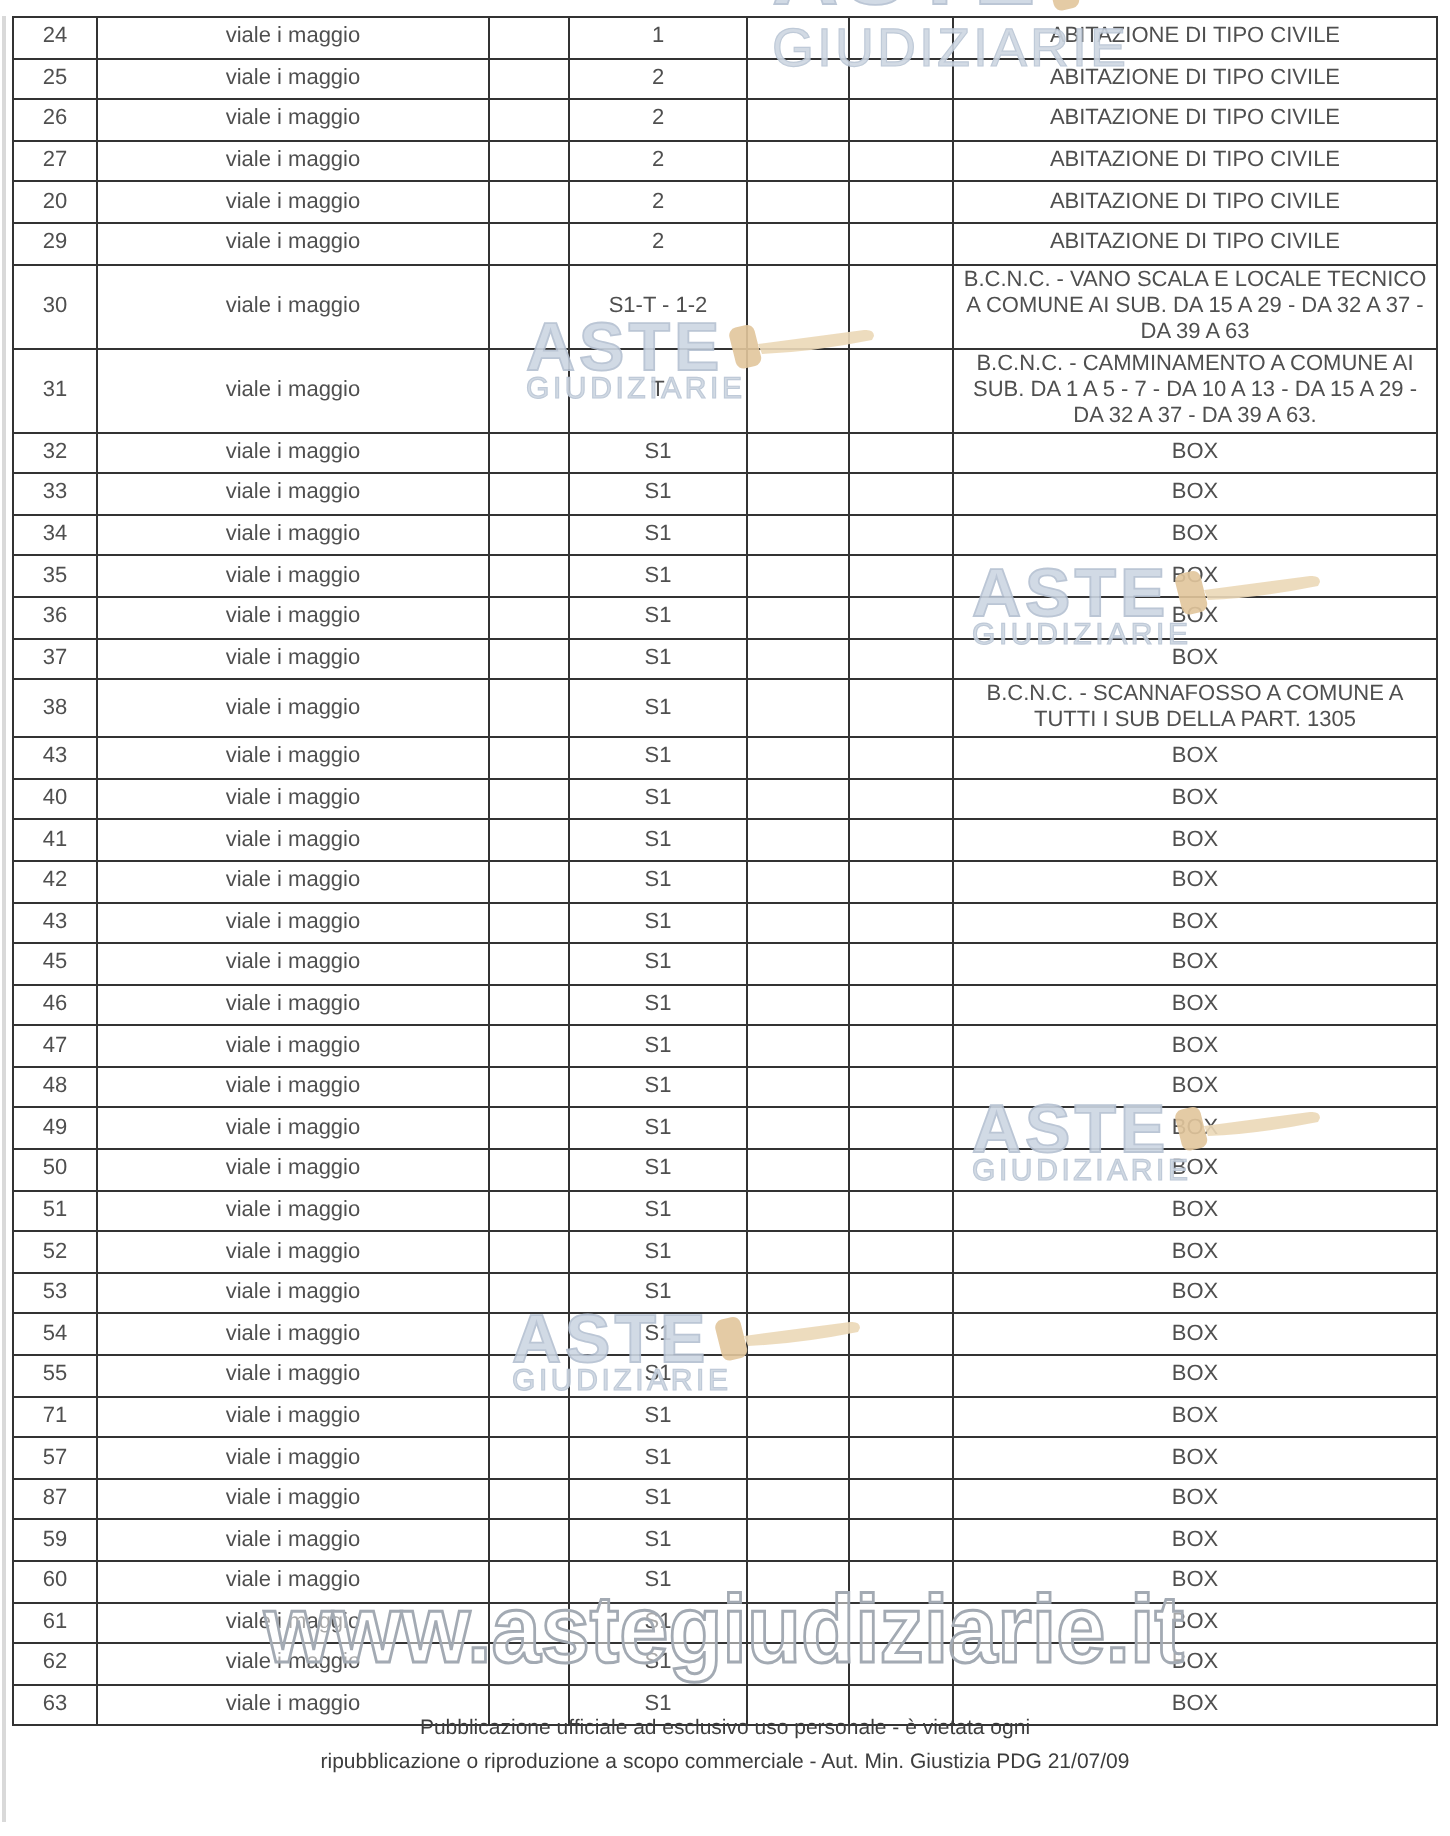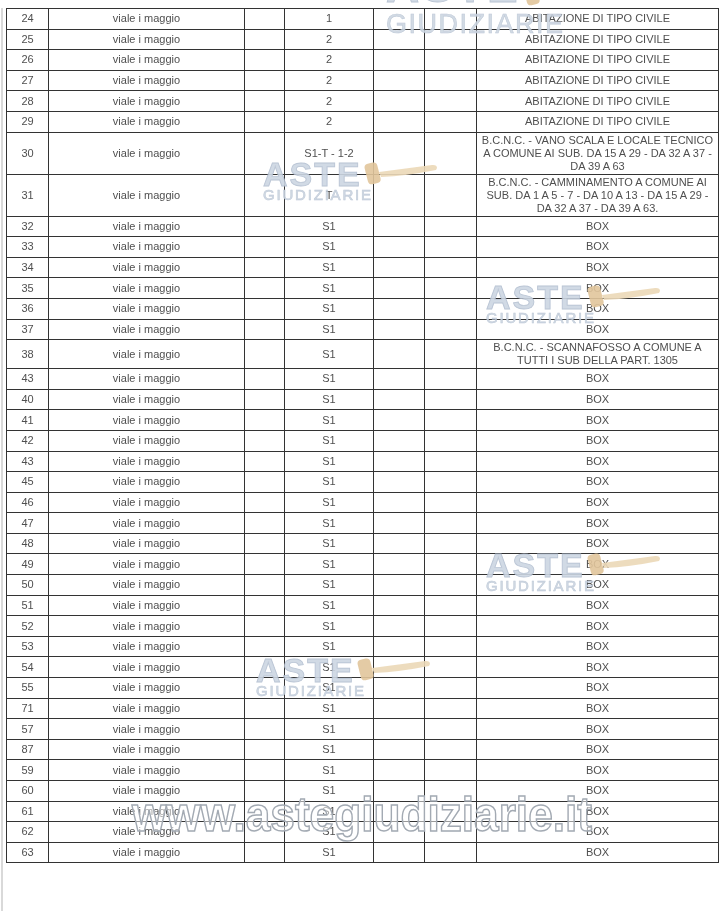--- a/index.html
+++ b/index.html
@@ -105,21 +105,21 @@
         <tr>
           <td class="c0">27</td>
           <td class="c1">viale i maggio</td>
           <td class="c2"></td>
           <td class="c3">2</td>
           <td class="c4"></td>
           <td class="c5"></td>
           <td class="c6">ABITAZIONE DI TIPO CIVILE</td>
         </tr>
         <tr>
-          <td class="c0">28</td>
+          <td class="c0">20</td>
           <td class="c1">viale i maggio</td>
           <td class="c2"></td>
           <td class="c3">2</td>
           <td class="c4"></td>
           <td class="c5"></td>
           <td class="c6">ABITAZIONE DI TIPO CIVILE</td>
         </tr>
         <tr>
           <td class="c0">29</td>
           <td class="c1">viale i maggio</td>
@@ -481,14 +481,18 @@
         <path d="M15 11 L68 4 Q73 3.5 73 7 L72 9 Q42 15 17 16 Z" fill="#ecd9b8"></path>
       </svg>
     </div>
     <div class="giud">GIUDIZIARIE</div>
   </div>
 
   <svg class="wm-url" width="472" height="64" viewBox="0 0 472 64">
     <text x="236" y="47" text-anchor="middle" textLength="460" lengthAdjust="spacingAndGlyphs">www.astegiudiziarie.it</text>
   </svg>
 
+  <div class="footer-note">
+    <div>Pubblicazione ufficiale ad esclusivo uso personale - è vietata ogni</div>
+    <div>ripubblicazione o riproduzione a scopo commerciale - Aut. Min. Giustizia PDG 21/07/09</div>
+  </div>
 
 </div>
 
 </body></html>

